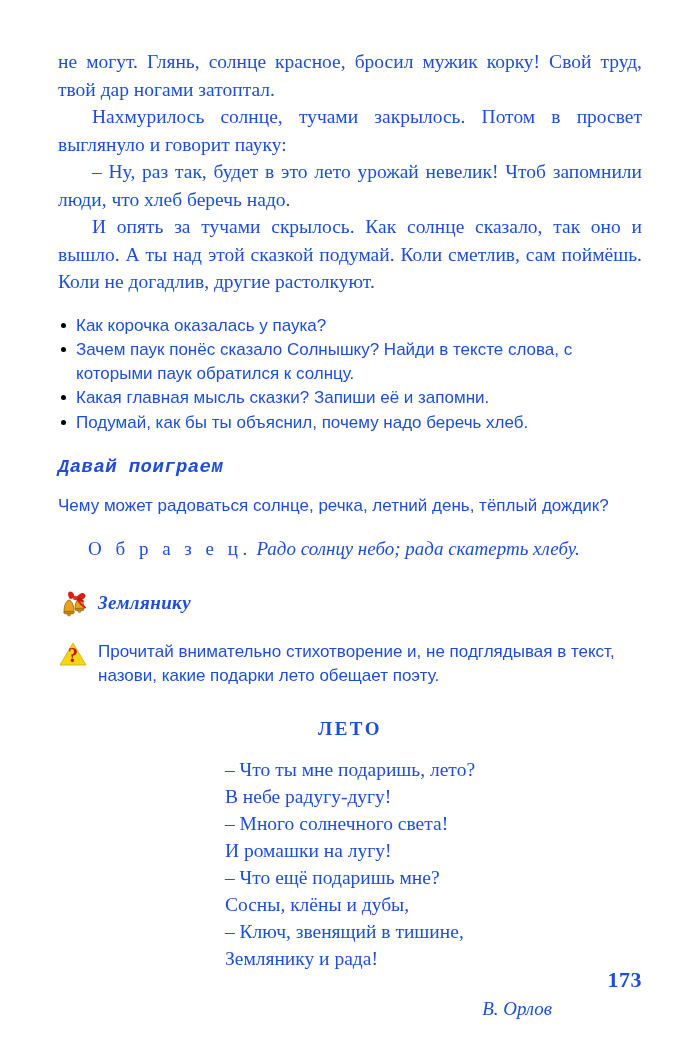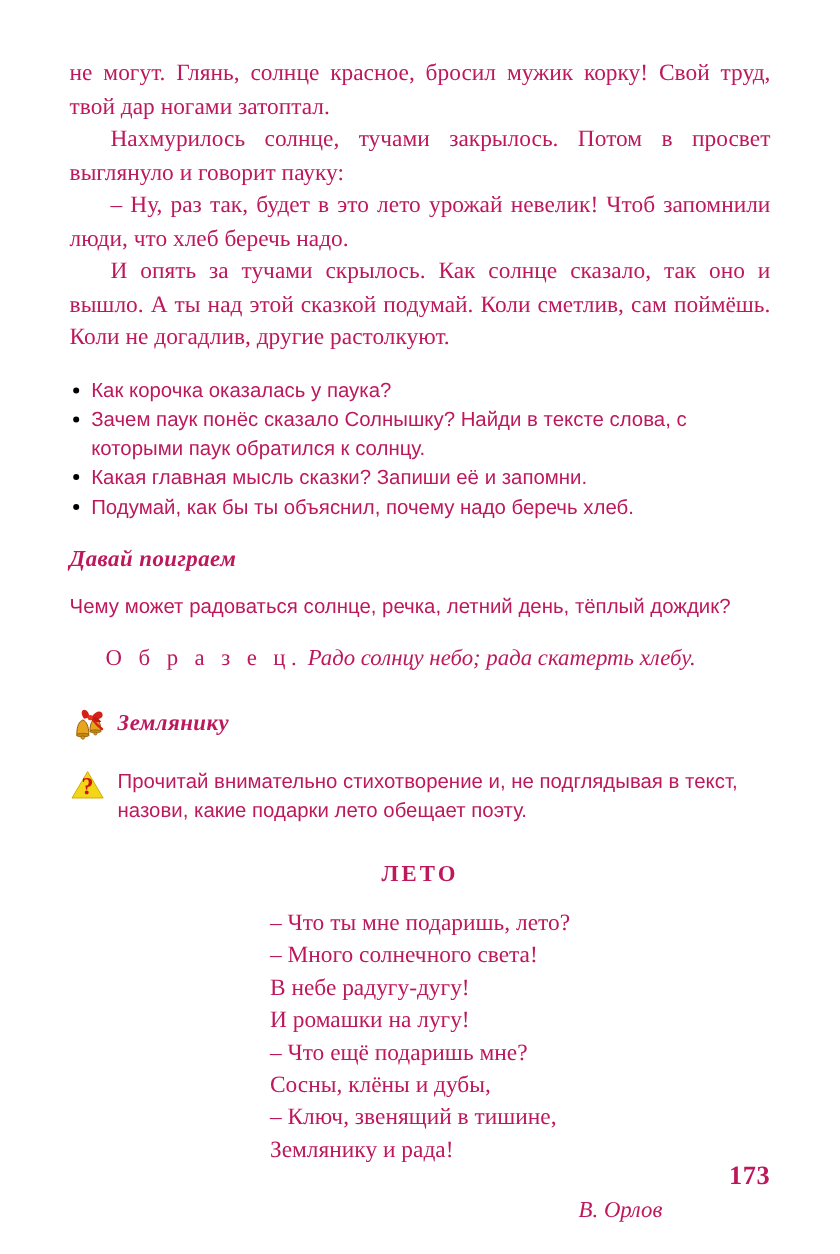--- a/index.html
+++ b/index.html
@@ -7,21 +7,21 @@
     padding: 0;
     background: #ffffff;
   }
   .page {
     position: relative;
     width: 700px;
     height: 1045px;
     background: #ffffff;
     overflow: hidden;
     font-family: "Liberation Serif", "DejaVu Serif", serif;
-    color: #be185d;
+    color: #1d4ed8;
   }
   .content {
     position: absolute;
     left: 58px;
     top: 48px;
     width: 584px;
   }
 
   
   .prose {
@@ -54,21 +54,21 @@
     left: 3px;
     top: 9px;
     width: 5px;
     height: 5px;
     background: #000;
     border-radius: 50%;
   }
 
   
   .sec-heading {
-    font-family: Liberation Serif, serif;
+    font-family: Liberation Mono, monospace;
     font-weight: bold;
     font-style: italic;
     font-size: 19px;
     letter-spacing: 0.4px;
     margin: 22px 0 0 0;
   }
 
   .sans-para {
     font-family: "Liberation Sans", "DejaVu Sans", sans-serif;
     font-size: 17px;
@@ -232,22 +232,22 @@
           <text x="15" y="22" font-family="Liberation Serif, serif" font-size="20" font-weight="bold" fill="#cc1111" text-anchor="middle">?</text>
         </svg>
       </div>
       <div class="row-text task-text">Прочитай внимательно стихотворение и, не подглядывая в текст, назови, какие подарки лето обещает поэту.</div>
     </div>
 
     <div class="poem-wrap">
       <div class="poem-title">ЛЕТО</div>
       <div class="poem-lines">
         <div>– Что ты мне подаришь, лето?</div>
+        <div>В небе радугу-дугу!</div>
         <div>– Много солнечного света!</div>
-        <div>В небе радугу-дугу!</div>
         <div>И ромашки на лугу!</div>
         <div>– Что ещё подаришь мне?</div>
         <div>Сосны, клёны и дубы,</div>
         <div>– Ключ, звенящий в тишине,</div>
         <div>Землянику и рада!</div>
       </div>
     </div>
 
     <div class="author">В. Орлов</div>
   </div>

